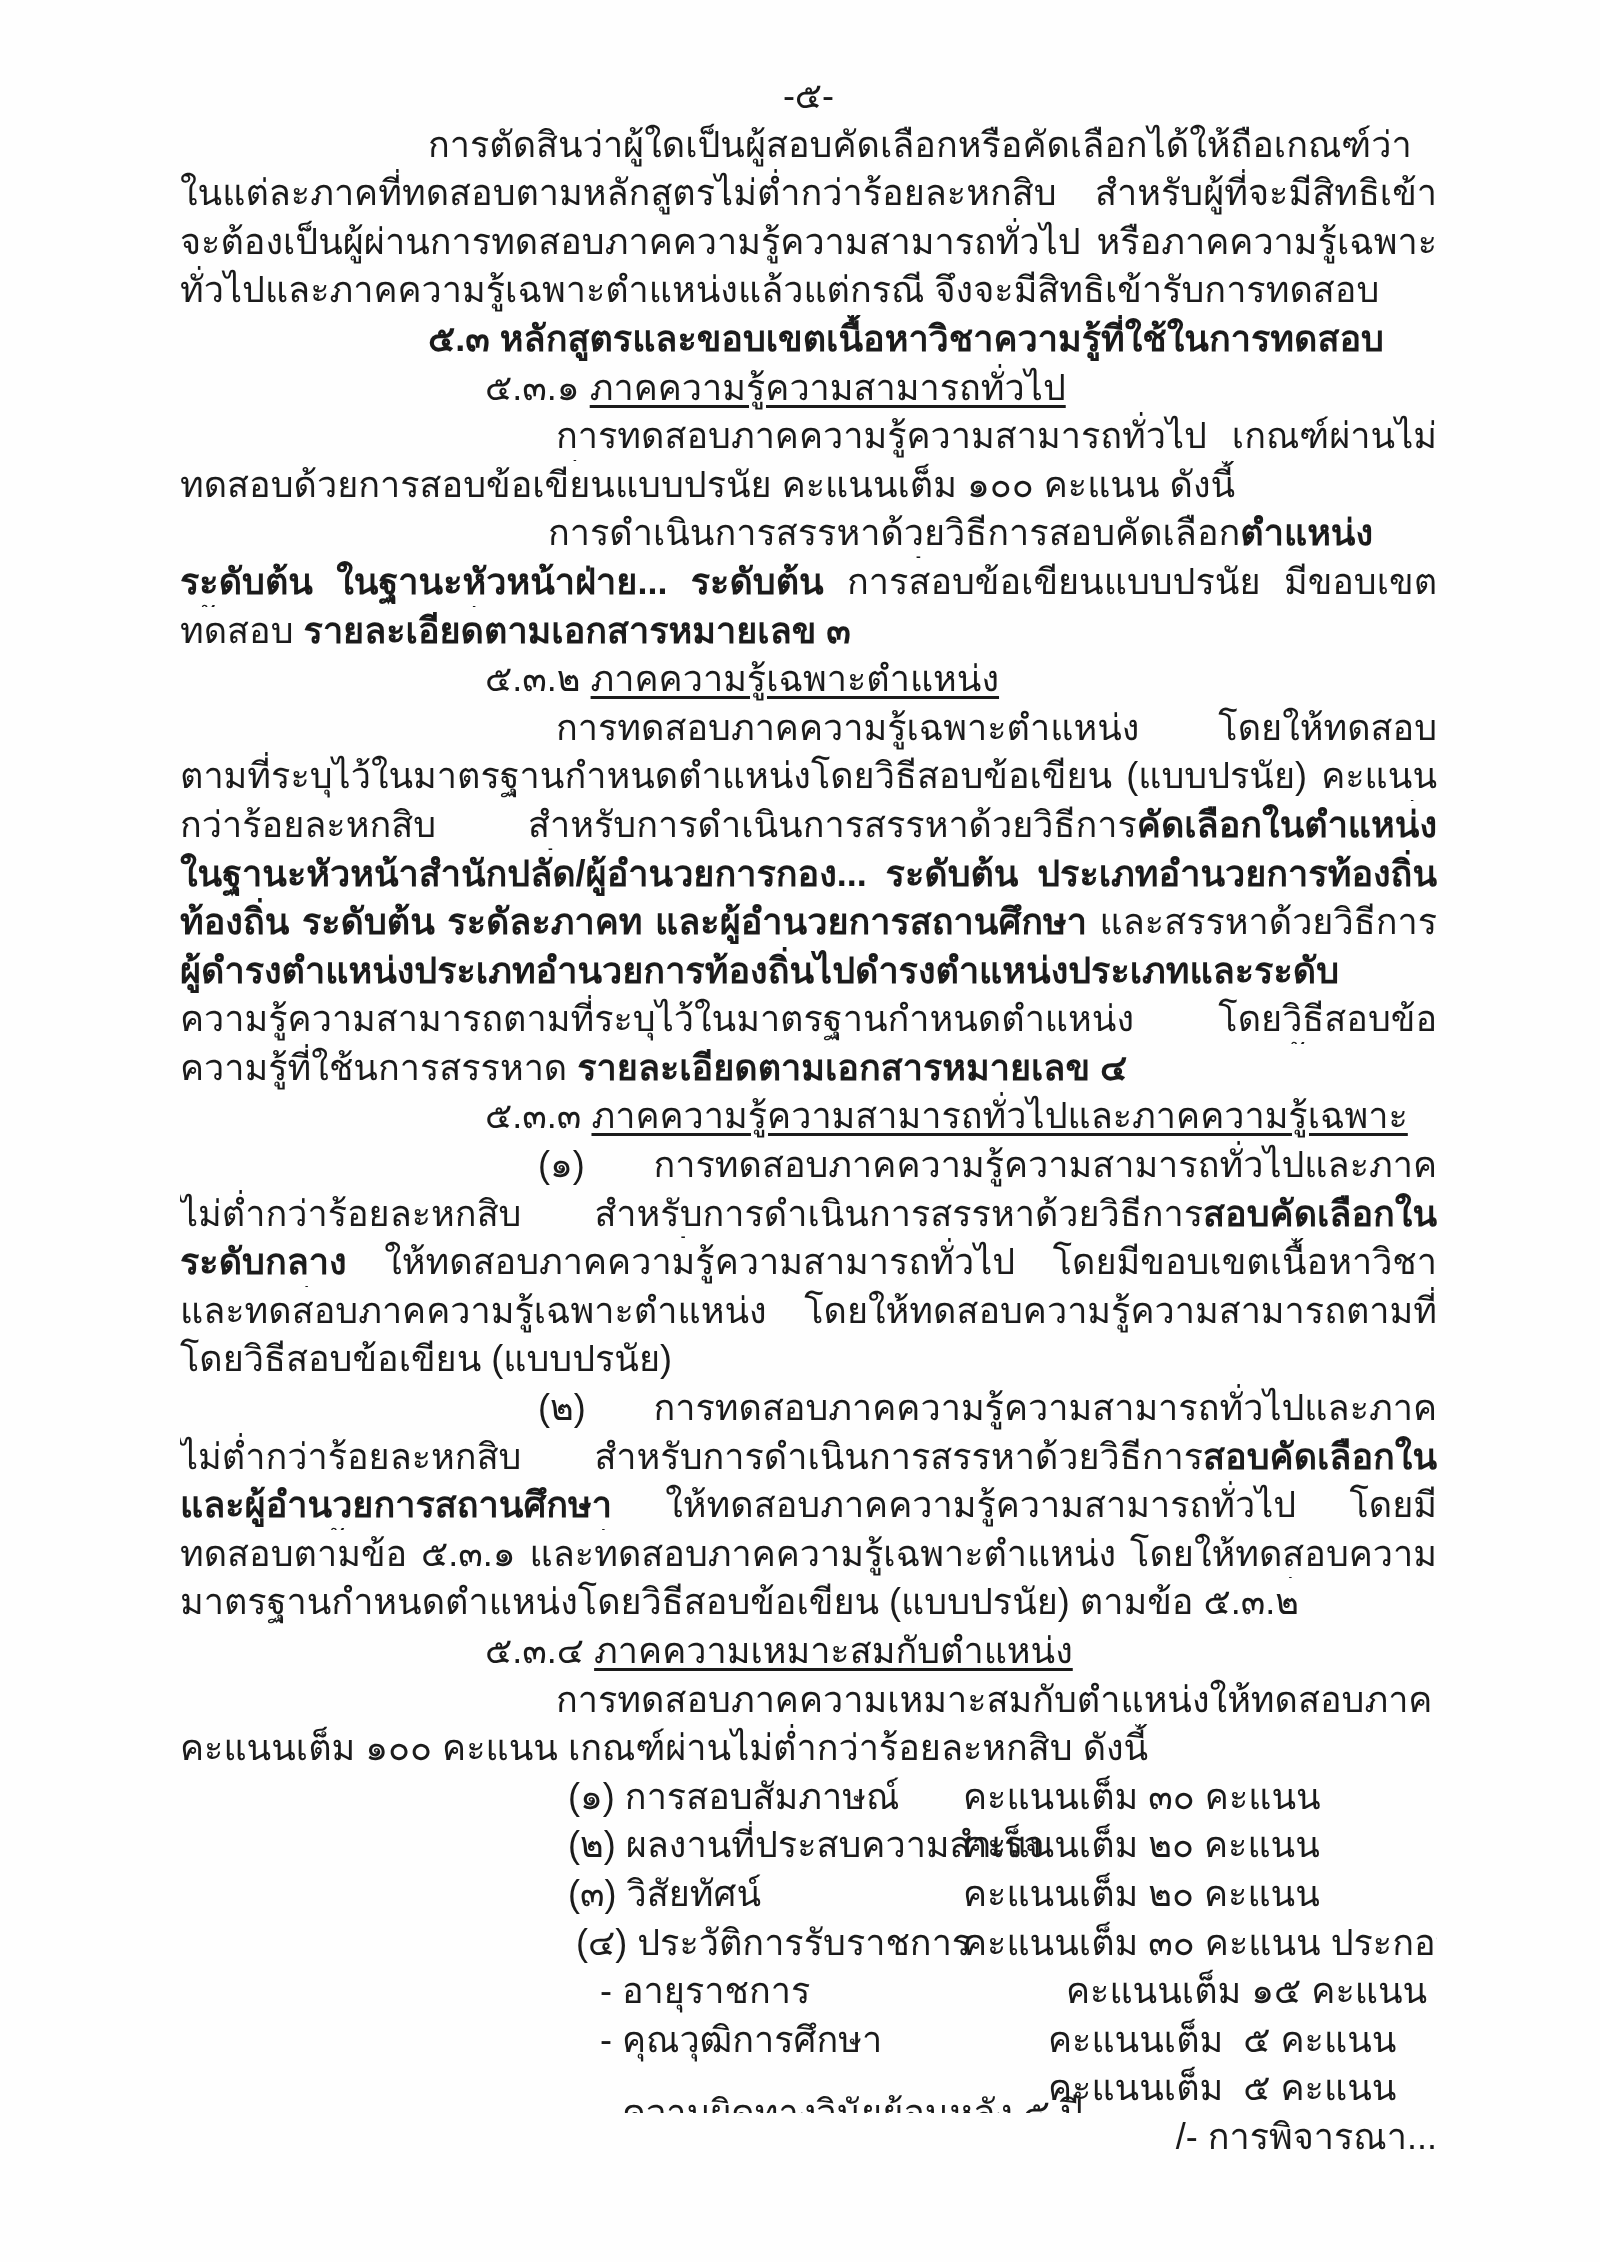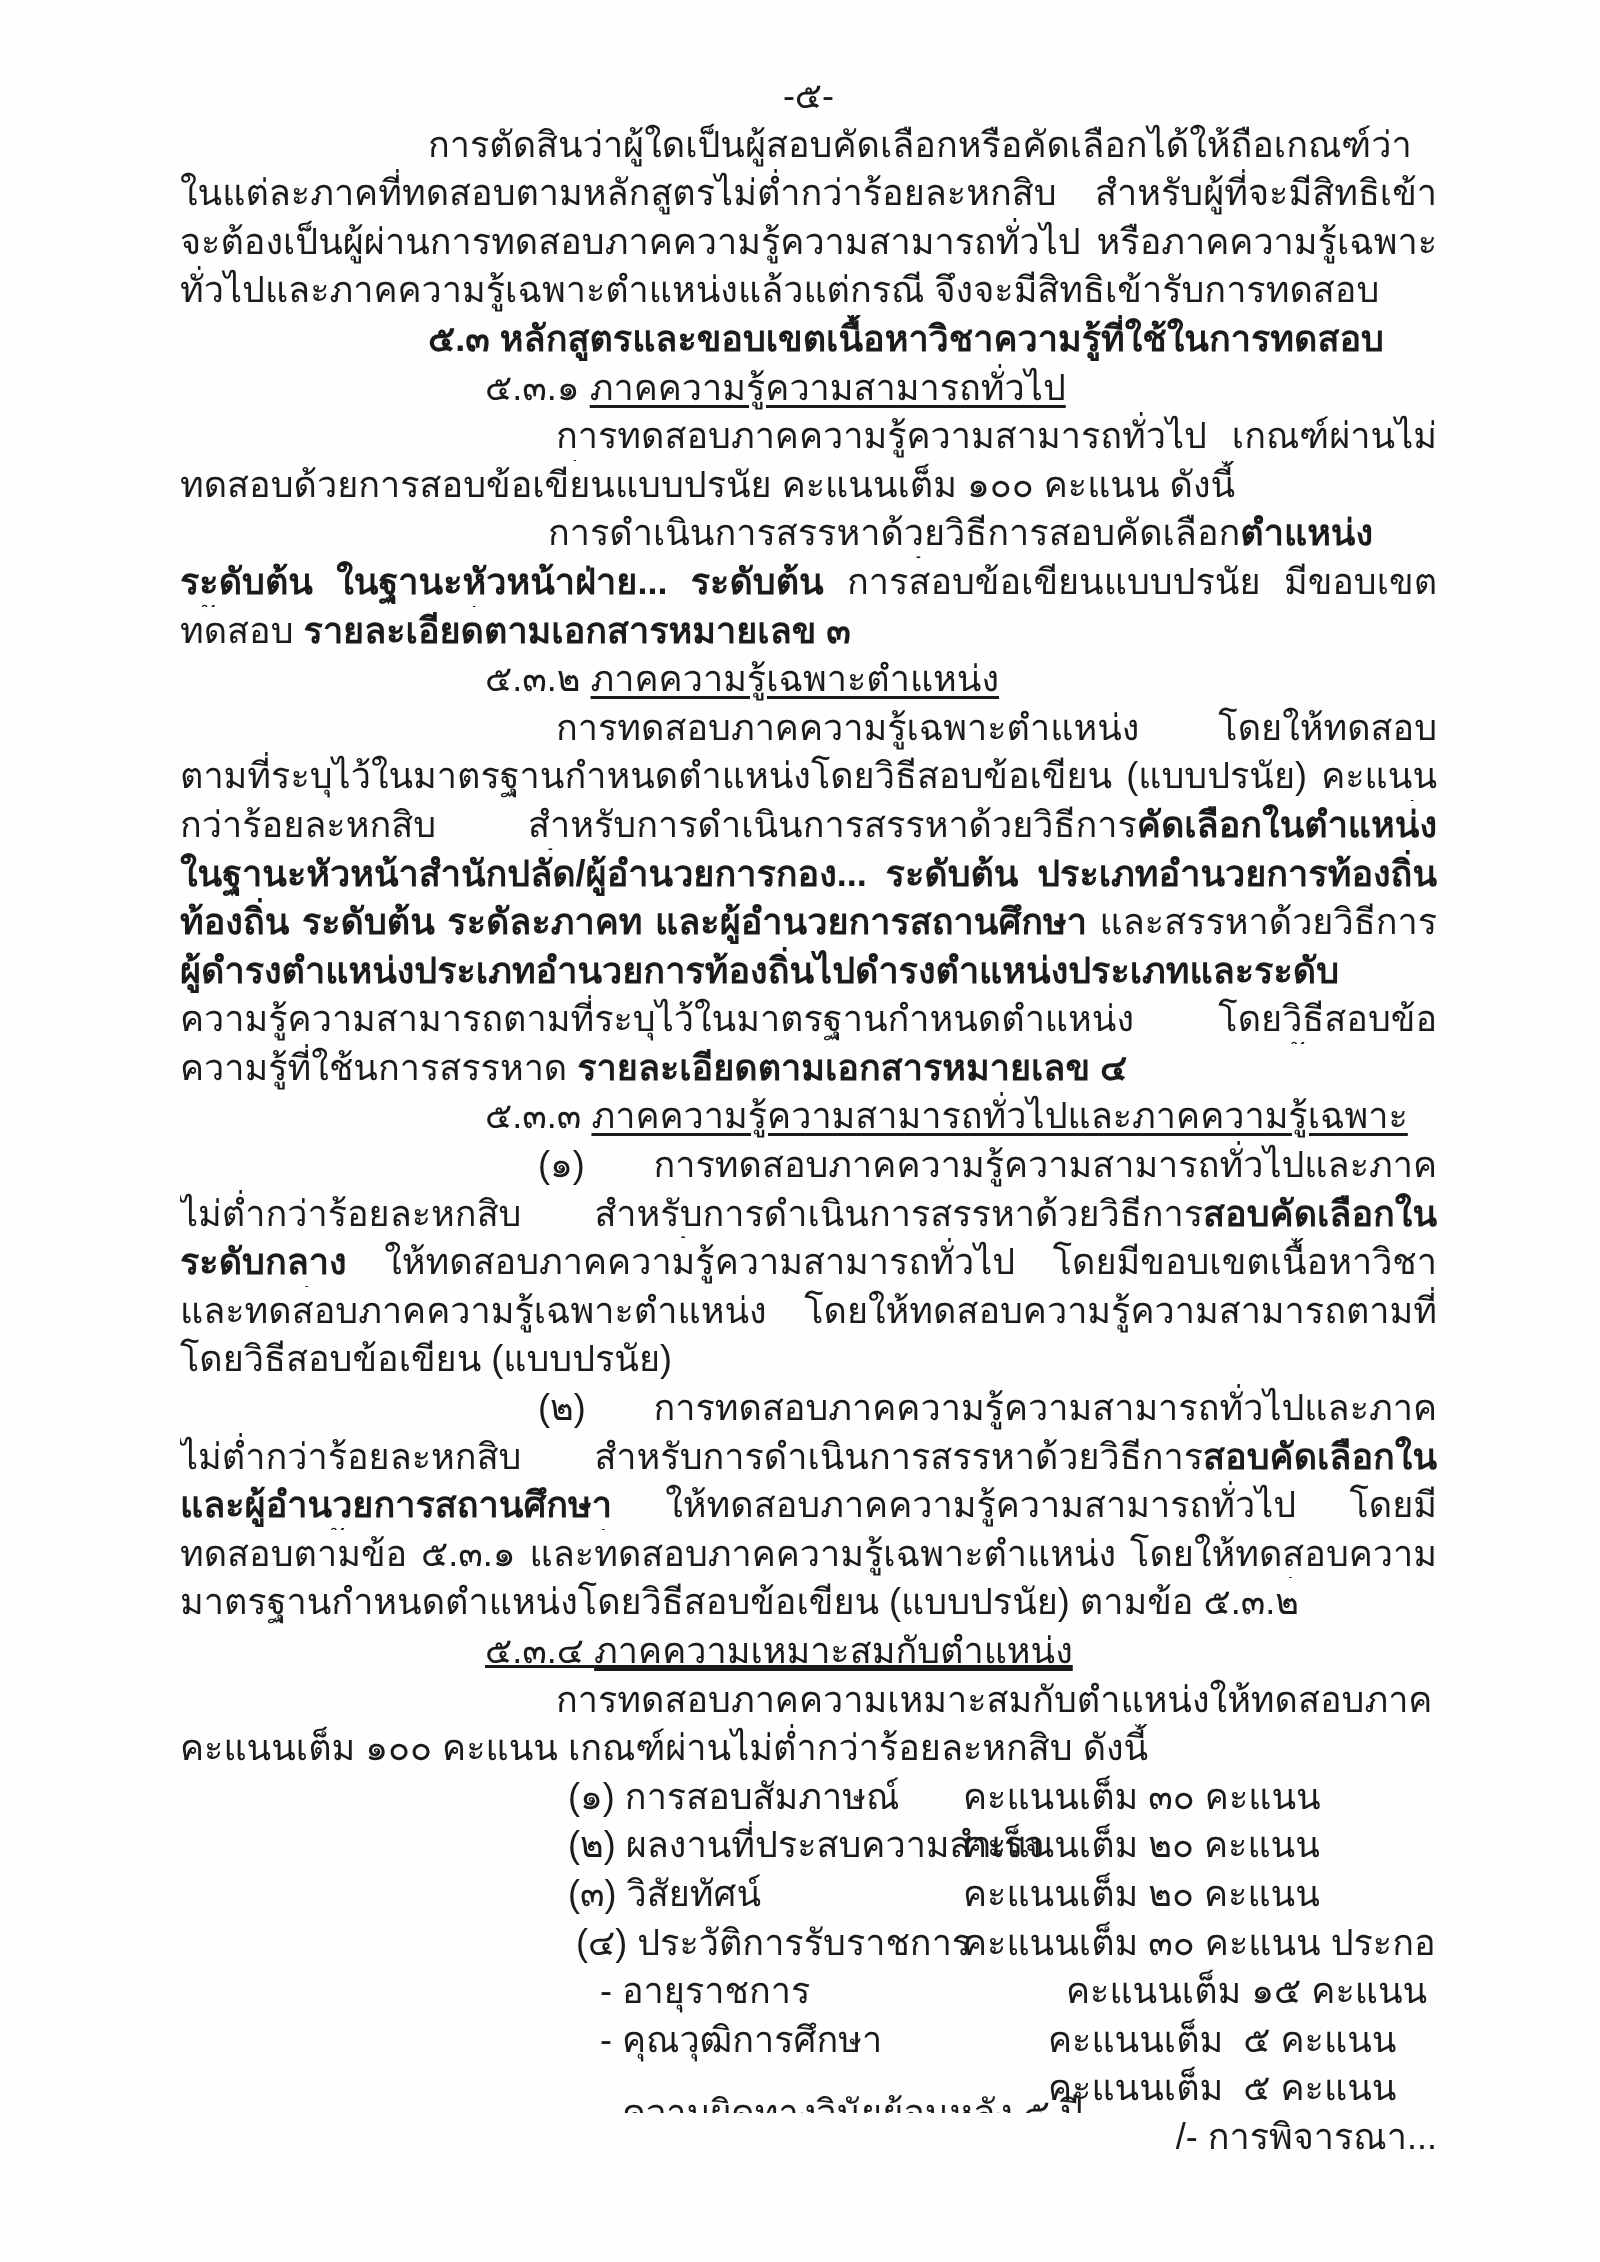--- a/index.html
+++ b/index.html
@@ -69,21 +69,21 @@
       <div class="line jl" style="padding-left: 358px;"><span class="">(๑)  การทดสอบภาคความรู้ความสามารถทั่วไปและภาคความรู้เฉพาะตำแหน่ง เกณฑ์ผ่าน</span></div>
       <div class="line jl"><span class="">ไม่ต่ำกว่าร้อยละหกสิบ สำหรับการดำเนินการสรรหาด้วยวิธีการ</span><span class="b ">สอบคัดเลือกในตำแหน่งประเภทอำนวยการท้องถิ่น</span></div>
       <div class="line jl"><span class="b ">ระดับกลาง</span><span class=""> ให้ทดสอบภาคความรู้ความสามารถทั่วไป โดยมีขอบเขตเนื้อหาวิชาความรู้ที่ใช้ในการทดสอบตามข้อ ๕.๓.๑</span></div>
       <div class="line jl"><span class="">และทดสอบภาคความรู้เฉพาะตำแหน่ง โดยให้ทดสอบความรู้ความสามารถตามที่ระบุไว้ในมาตรฐานกำหนดตำแหน่ง</span></div>
       <div class="line"><span class="">โดยวิธีสอบข้อเขียน (แบบปรนัย)</span></div>
       <div class="line jl" style="padding-left: 358px;"><span class="">(๒) การทดสอบภาคความรู้ความสามารถทั่วไปและภาคความรู้เฉพาะตำแหน่ง เกณฑ์ผ่าน</span></div>
       <div class="line jl"><span class="">ไม่ต่ำกว่าร้อยละหกสิบ สำหรับการดำเนินการสรรหาด้วยวิธีการ</span><span class="b ">สอบคัดเลือกในตำแหน่ง รองผู้อำนวยการสถานศึกษา</span></div>
       <div class="line jl"><span class="b ">และผู้อำนวยการสถานศึกษา</span><span class=""> ให้ทดสอบภาคความรู้ความสามารถทั่วไป โดยมีขอบเขตเนื้อหาวิชาความรู้ที่ใช้ในการ</span></div>
       <div class="line jl"><span class="">ทดสอบตามข้อ ๕.๓.๑ และทดสอบภาคความรู้เฉพาะตำแหน่ง โดยให้ทดสอบความรู้ความสามารถ ตามที่ระบุไว้ใน</span></div>
       <div class="line"><span class="">มาตรฐานกำหนดตำแหน่งโดยวิธีสอบข้อเขียน (แบบปรนัย) ตามข้อ ๕.๓.๒</span></div>
-      <div class="line" style="padding-left: 305px; text-decoration: underline;"><span class="">๕.๓.๔ </span><span class="u">ภาคความเหมาะสมกับตำแหน่ง</span></div>
+      <div class="line" style="padding-left: 305px;"><span class="">๕.๓.๔ </span><span class="u">ภาคความเหมาะสมกับตำแหน่ง</span></div>
       <div class="line jl" style="padding-left: 376px;"><span class="">การทดสอบภาคความเหมาะสมกับตำแหน่งให้ทดสอบภาคความเหมาะสมกับตำแหน่ง</span></div>
       <div class="line"><span class="">คะแนนเต็ม ๑๐๐ คะแนน เกณฑ์ผ่านไม่ต่ำกว่าร้อยละหกสิบ ดังนี้</span></div>
       <div class="line">
         <span class="col" style="left: 388px;">(๑) การสอบสัมภาษณ์</span>
         <span class="col" style="left: 783px;">คะแนนเต็ม ๓๐ คะแนน</span>
       </div>
       <div class="line">
         <span class="col" style="left: 388px;">(๒) ผลงานที่ประสบความสำเร็จ</span>
         <span class="col" style="left: 783px;">คะแนนเต็ม ๒๐ คะแนน</span>
       </div>

